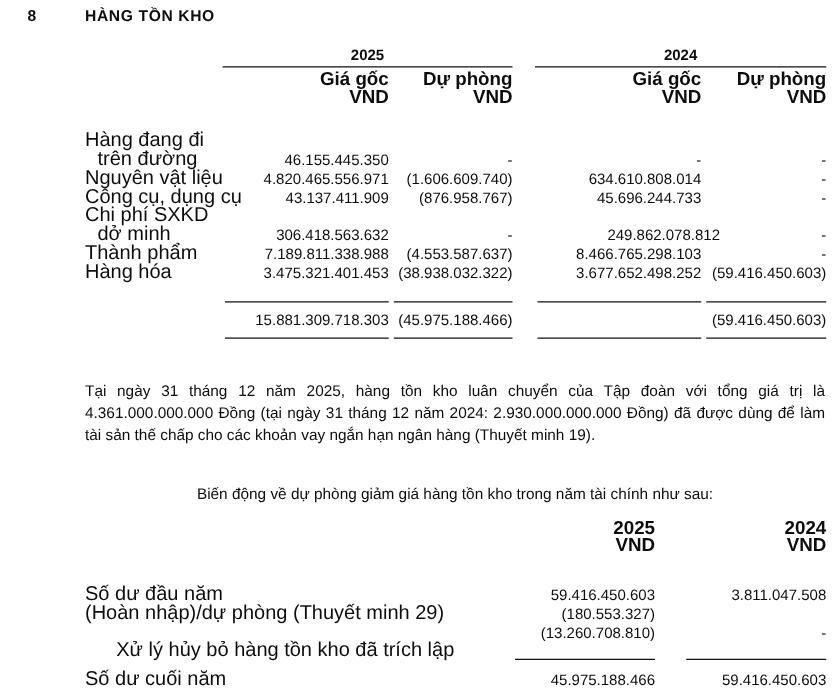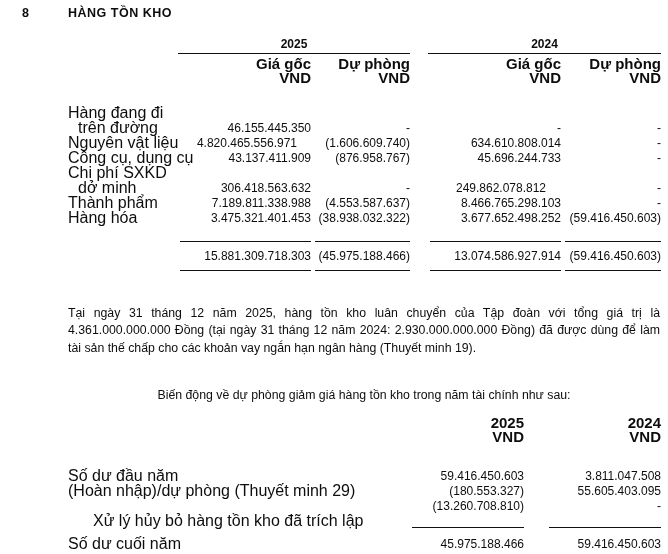--- a/index.html
+++ b/index.html
@@ -135,36 +135,36 @@
     <div class="colhead" style="left:571px; top:35px; width:90px;">VND</div>
 
     <div class="lbl" style="left:68px; top:70px;">Hàng đang đi</div>
     <div class="lbl" style="left:78px; top:85px;">trên đường</div>
     <div class="num" style="left:191px; top:85px; width:120px;">46.155.445.350</div>
     <div class="num" style="left:320px; top:85px; width:90px;">-</div>
     <div class="num" style="left:441px; top:85px; width:120px;">-</div>
     <div class="num" style="left:571px; top:85px; width:90px;">-</div>
 
     <div class="lbl" style="left:68px; top:100px;">Nguyên vật liệu</div>
-    <div class="num" style="left:177px; top:100px; width:120px;text-align:right;">4.820.465.556.971</div>
+    <div class="num" style="left:191px; top:100px; width:120px;text-align:right;">4.820.465.556.971</div>
     <div class="num" style="left:320px; top:100px; width:90px;">(1.606.609.740)</div>
     <div class="num" style="left:441px; top:100px; width:120px;">634.610.808.014</div>
     <div class="num" style="left:571px; top:100px; width:90px;">-</div>
 
     <div class="lbl" style="left:68px; top:115px;">Công cụ, dụng cụ</div>
     <div class="num" style="left:191px; top:115px; width:120px;">43.137.411.909</div>
     <div class="num" style="left:320px; top:115px; width:90px;">(876.958.767)</div>
     <div class="num" style="left:441px; top:115px; width:120px;">45.696.244.733</div>
     <div class="num" style="left:571px; top:115px; width:90px;">-</div>
 
     <div class="lbl" style="left:68px; top:130px;">Chi phí SXKD</div>
     <div class="lbl" style="left:78px; top:145px;">dở minh</div>
     <div class="num" style="left:191px; top:145px; width:120px;">306.418.563.632</div>
     <div class="num" style="left:320px; top:145px; width:90px;">-</div>
-    <div class="num" style="left:441px; top:145px; width:120px;text-align:center;">249.862.078.812</div>
+    <div class="num" style="left:456px; top:145px; width:120px;">249.862.078.812</div>
     <div class="num" style="left:571px; top:145px; width:90px;">-</div>
 
     <div class="lbl" style="left:68px; top:160px;">Thành phẩm</div>
     <div class="num" style="left:191px; top:160px; width:120px;">7.189.811.338.988</div>
     <div class="num" style="left:320px; top:160px; width:90px;">(4.553.587.637)</div>
     <div class="num" style="left:441px; top:160px; width:120px;">8.466.765.298.103</div>
     <div class="num" style="left:571px; top:160px; width:90px;">-</div>
 
     <div class="lbl" style="left:68px; top:175px;">Hàng hóa</div>
     <div class="num" style="left:191px; top:175px; width:120px;">3.475.321.401.453</div>
@@ -172,21 +172,20 @@
     <div class="num" style="left:441px; top:175px; width:120px;">3.677.652.498.252</div>
     <div class="num" style="left:561px; top:175px; width:100px;">(59.416.450.603)</div>
 
     <div class="rule" style="left:180px; top:205px; width:131px;"></div>
     <div class="rule" style="left:315px; top:205px; width:95px;"></div>
     <div class="rule" style="left:430px; top:205px; width:131px;"></div>
     <div class="rule" style="left:565px; top:205px; width:96px;"></div>
 
     <div class="num" style="left:180px; top:213px; width:131px; font-size:12px;">15.881.309.718.303</div>
     <div class="num" style="left:313px; top:213px; width:97px;">(45.975.188.466)</div>
-    <div class="num" style="left:430px; top:213px; width:131px;">13.074.586.927.914</div>
     <div class="num" style="left:561px; top:213px; width:100px;">(59.416.450.603)</div>
 
     <div class="rule" style="left:180px; top:234px; width:131px;"></div>
     <div class="rule" style="left:315px; top:234px; width:95px;"></div>
     <div class="rule" style="left:430px; top:234px; width:131px;"></div>
     <div class="rule" style="left:565px; top:234px; width:96px;"></div>
   </div>
 
   <div class="para" id="para-pledge">Tại ngày 31 tháng 12 năm 2025, hàng tồn kho luân chuyển của Tập đoàn với tổng giá trị là 4.361.000.000.000 Đồng (tại ngày 31 tháng 12 năm 2024: 2.930.000.000.000 Đồng) đã được dùng để làm tài sản thế chấp cho các khoản vay ngắn hạn ngân hàng (Thuyết minh 19).</div>
 
@@ -199,21 +198,20 @@
 
     <div class="colhead" style="left:561px; top:8px; width:100px;">2024</div>
     <div class="colhead" style="left:561px; top:22px; width:100px;">VND</div>
 
     <div class="lbl" style="left:68px; top:61px;">Số dư đầu năm</div>
     <div class="num" style="left:404px; top:61px; width:120px;">59.416.450.603</div>
     <div class="num" style="left:541px; top:61px; width:120px;">3.811.047.508</div>
 
     <div class="lbl" style="left:68px; top:76px;">(Hoàn nhập)/dự phòng (Thuyết minh 29)</div>
     <div class="num" style="left:404px; top:76px; width:120px;">(180.553.327)</div>
-    <div class="num" style="left:541px; top:76px; width:120px;">55.605.403.095</div>
 
     <div class="lbl" style="left:68px; top:106px;margin-left:25px;">Xử lý hủy bỏ hàng tồn kho đã trích lập</div>
     <div class="num" style="left:404px; top:91px; width:120px;">(13.260.708.810)</div>
     <div class="num" style="left:541px; top:91px; width:120px;">-</div>
 
     <div class="rule" style="left:412px; top:119px; width:112px;"></div>
     <div class="rule" style="left:549px; top:119px; width:112px;"></div>
 
     <div class="lbl" style="left:68px; top:129px;">Số dư cuối năm</div>
     <div class="num" style="left:404px; top:129px; width:120px;">45.975.188.466</div>

